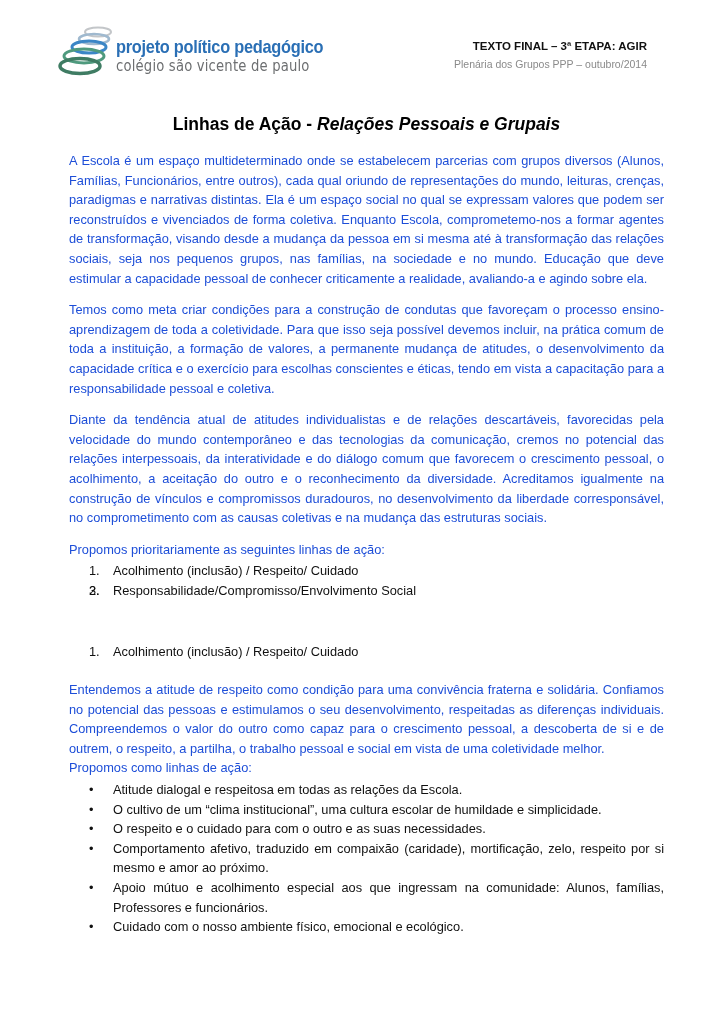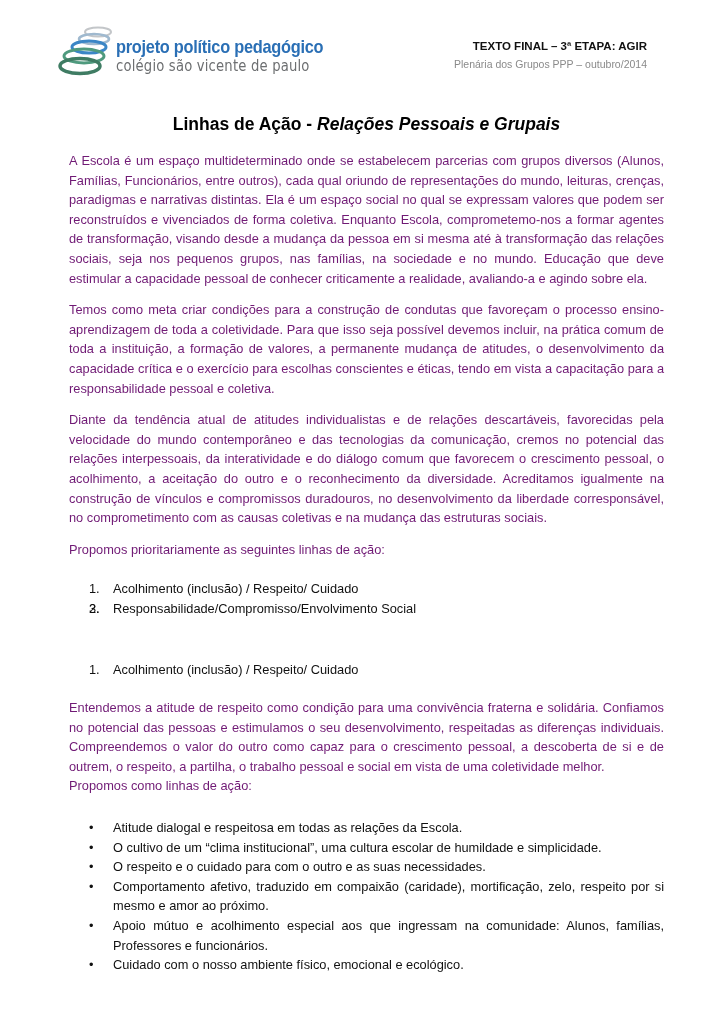--- a/index.html
+++ b/index.html
@@ -14,21 +14,21 @@
   .logo-sub { position: absolute; left: 58px; top: 33px; font-size: 15px; color: #6d6f71;
               white-space: nowrap; letter-spacing: 0.2px; font-family: "DejaVu Sans", sans-serif;
               transform: scaleX(0.88); transform-origin: left top; }
   .hdr-right { position: absolute; right: 78px; top: 40px; text-align: right; margin-left: 24px; }
   .hdr-title { font-size: 11.5px; font-weight: bold; color: #111; white-space: nowrap; }
   .hdr-sub { font-size: 10.5px; color: #8a8a8a; margin-top: 6px; white-space: nowrap; padding-left: 43px; }
 
   .page { position: absolute; left: 69px; top: 106px; width: 595px; }
   .doc-title { text-align: center; font-size: 17.5px; font-weight: bold; margin: 8px 0 16px 0; color: #000; }
   .doc-title .ital { font-style: italic; }
-  p.body { margin: 0 0 12px 0; font-size: 12.8px; line-height: 19.6px; text-align: justify; color: #701a75; }
+  p.body { margin: 0 0 12px 0; font-size: 12.8px; line-height: 19.6px; text-align: justify; color: #1d4ed8; }
   ol.lines { margin: 0; padding: 0; list-style: none; }
   ol.lines li { position: relative; padding-left: 44px; font-size: 12.8px; line-height: 19.6px; }
   ol.lines li .num { position: absolute; left: 20px; }
   ul.bullets { margin: 0; padding: 0; list-style: none; }
   ul.bullets li { position: relative; padding-left: 44px; font-size: 12.8px; line-height: 19.6px; text-align: justify; margin-bottom: 0; }
   ul.bullets li .dot { position: absolute; left: 20px; top: 0; }
 </style>
 </head>
 <body>
 
@@ -49,34 +49,34 @@
     <div class="hdr-sub">Plenária dos Grupos PPP – outubro/2014</div>
   </div>
 </div>
 
 <div class="page">
   <h1 class="doc-title"><span>Linhas de Ação - </span><span class="ital">Relações Pessoais e Grupais</span></h1>
 
   <p class="body">A Escola é um espaço multideterminado onde se estabelecem parcerias com grupos diversos (Alunos, Famílias, Funcionários, entre outros), cada qual oriundo de representações do mundo, leituras, crenças, paradigmas e narrativas distintas. Ela é um espaço social no qual se expressam valores que podem ser reconstruídos e vivenciados de forma coletiva. Enquanto Escola, comprometemo-nos a formar agentes de transformação, visando desde a mudança da pessoa em si mesma até à transformação das relações sociais, seja nos pequenos grupos, nas famílias, na sociedade e no mundo. Educação que deve estimular a capacidade pessoal de conhecer criticamente a realidade, avaliando-a e agindo sobre ela.</p>
   <p class="body">Temos como meta criar condições para a construção de condutas que favoreçam o processo ensino-aprendizagem de toda a coletividade. Para que isso seja possível devemos incluir, na prática comum de toda a instituição, a formação de valores, a permanente mudança de atitudes, o desenvolvimento da capacidade crítica e o exercício para escolhas conscientes e éticas, tendo em vista a capacitação para a responsabilidade pessoal e coletiva.</p>
   <p class="body">Diante da tendência atual de atitudes individualistas e de relações descartáveis, favorecidas pela velocidade do mundo contemporâneo e das tecnologias da comunicação, cremos no potencial das relações interpessoais, da interatividade e do diálogo comum que favorecem o crescimento pessoal, o acolhimento, a aceitação do outro e o reconhecimento da diversidade. Acreditamos igualmente na construção de vínculos e compromissos duradouros, no desenvolvimento da liberdade corresponsável, no comprometimento com as causas coletivas e na mudança das estruturas sociais.</p>
-  <p class="body" style="margin-bottom:20px">Propomos prioritariamente as seguintes linhas de ação:</p>
+  <p class="body" style="margin-bottom:2px">Propomos prioritariamente as seguintes linhas de ação:</p>
 
   <ol class="lines">
     <li><span class="num">1.</span><span>Acolhimento (inclusão) / Respeito/ Cuidado</span></li>
     <li><span class="num">2.</span></li>
     <li><span class="num">3.</span><span>Responsabilidade/Compromisso/Envolvimento Social</span></li>
   </ol>
 
   <ol class="lines" style="margin-top:42px; margin-bottom:18px">
     <li><span class="num">1.</span><span>Acolhimento (inclusão) / Respeito/ Cuidado</span></li>
   </ol>
 
   <p class="body" style="margin-bottom:0">Entendemos a atitude de respeito como condição para uma convivência fraterna e solidária. Confiamos no potencial das pessoas e estimulamos o seu desenvolvimento, respeitadas as diferenças individuais. Compreendemos o valor do outro como capaz para o crescimento pessoal, a descoberta de si e de outrem, o respeito, a partilha, o trabalho pessoal e social em vista de uma coletividade melhor.</p>
-  <p class="body" style="margin-bottom:22px">Propomos como linhas de ação:</p>
+  <p class="body" style="margin-bottom:2px">Propomos como linhas de ação:</p>
 
   <ul class="bullets">
     <li><span class="dot">•</span><span>Atitude dialogal e respeitosa em todas as relações da Escola.</span></li>
     <li><span class="dot">•</span><span>O cultivo de um “clima institucional”, uma cultura escolar de humildade e simplicidade.</span></li>
     <li><span class="dot">•</span><span>O respeito e o cuidado para com o outro e as suas necessidades.</span></li>
     <li><span class="dot">•</span><span>Comportamento afetivo, traduzido em compaixão (caridade), mortificação, zelo, respeito por si mesmo e amor ao próximo.</span></li>
     <li><span class="dot">•</span><span>Apoio mútuo e acolhimento especial aos que ingressam na comunidade: Alunos, famílias, Professores e funcionários.</span></li>
     <li><span class="dot">•</span><span>Cuidado com o nosso ambiente físico, emocional e ecológico.</span></li>
   </ul>
 </div>

